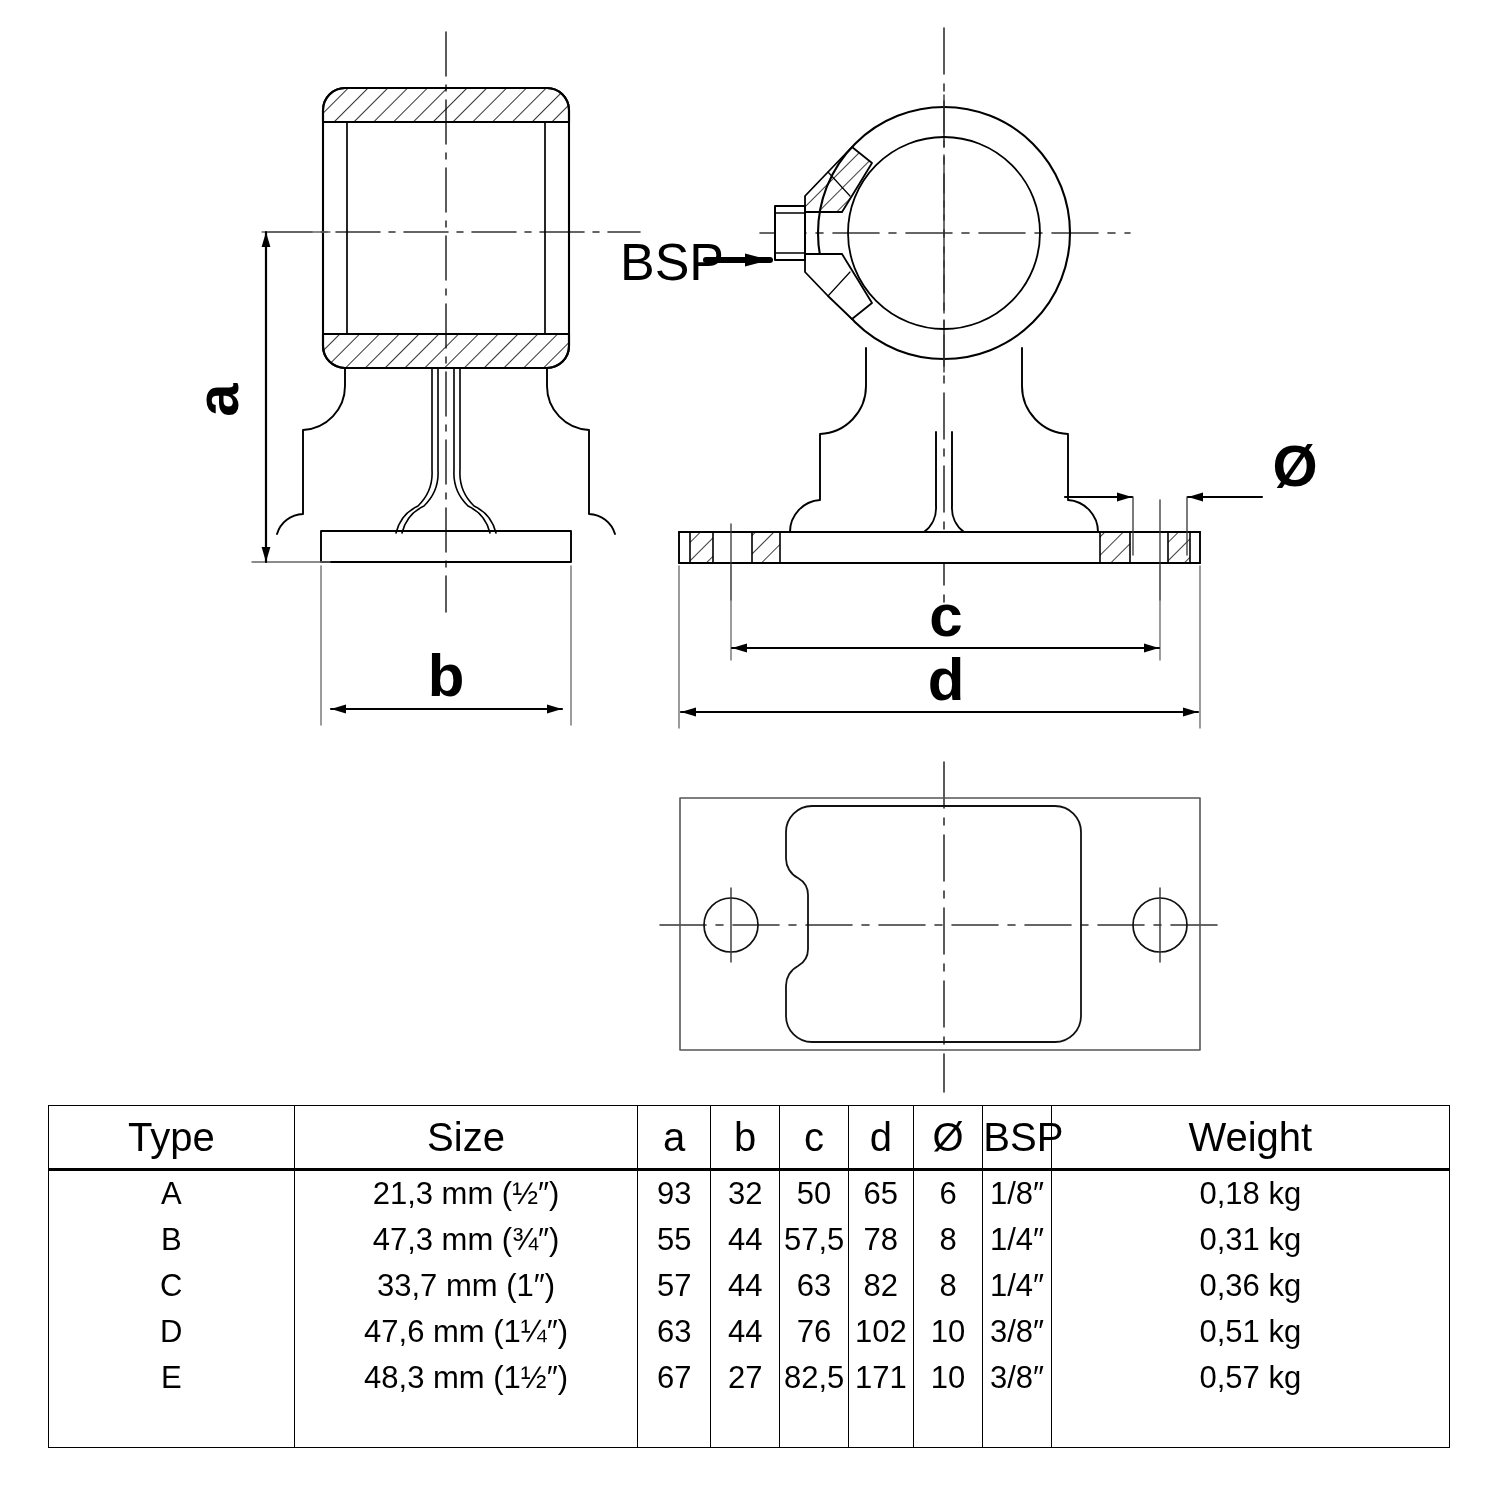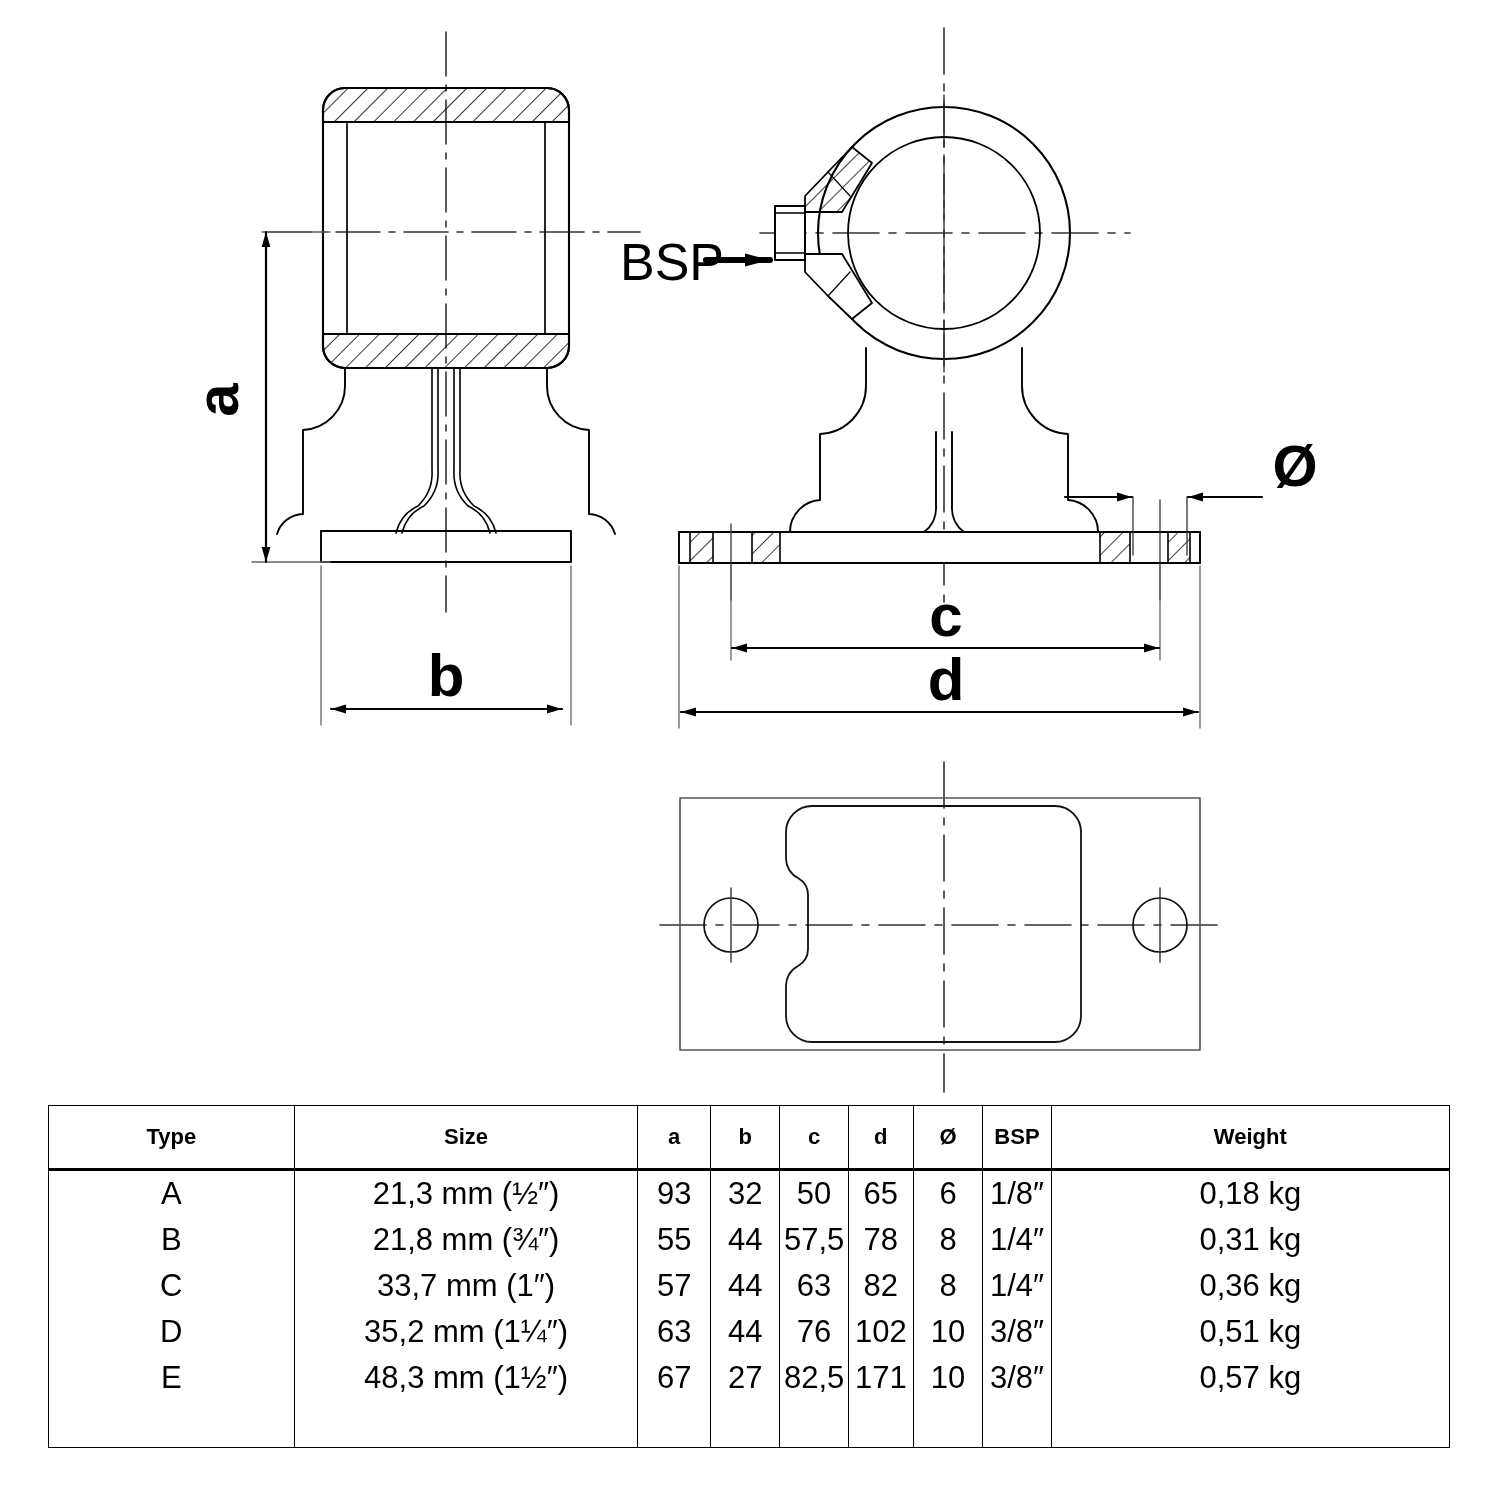--- a/index.html
+++ b/index.html
@@ -38,22 +38,22 @@
     padding: 0;
     text-align: center;
     vertical-align: middle;
     font-weight: normal;
     font-size: 31px;
     color: #000;
     line-height: 1.05;
     white-space: nowrap;
   }
   #spec-table thead th {
-    font-weight: bold;
-    font-size: 22px;
+    font-weight: normal;
+    font-size: 40px;
     height: 62px;
     border-bottom-width: 3px;
   }
   #spec-table tbody td {
     height: 45px;
     border-top: none;
     border-bottom: none;
   }
   #spec-table tbody tr:last-child td {
     border-bottom: 1.6px solid #000;
@@ -310,21 +310,21 @@
         <td>93</td>
         <td>32</td>
         <td>50</td>
         <td>65</td>
         <td>6</td>
         <td>1/8″</td>
         <td>0,18 kg</td>
       </tr>
       <tr>
         <td>B</td>
-        <td>21,8 mm (¾″)</td>
+        <td>47,3 mm (¾″)</td>
         <td>55</td>
         <td>44</td>
         <td>57,5</td>
         <td>78</td>
         <td>8</td>
         <td>1/4″</td>
         <td>0,31 kg</td>
       </tr>
       <tr>
         <td>C</td>
@@ -332,21 +332,21 @@
         <td>57</td>
         <td>44</td>
         <td>63</td>
         <td>82</td>
         <td>8</td>
         <td>1/4″</td>
         <td>0,36 kg</td>
       </tr>
       <tr>
         <td>D</td>
-        <td>35,2 mm (1¼″)</td>
+        <td>47,6 mm (1¼″)</td>
         <td>63</td>
         <td>44</td>
         <td>76</td>
         <td>102</td>
         <td>10</td>
         <td>3/8″</td>
         <td>0,51 kg</td>
       </tr>
       <tr>
         <td>E</td>

